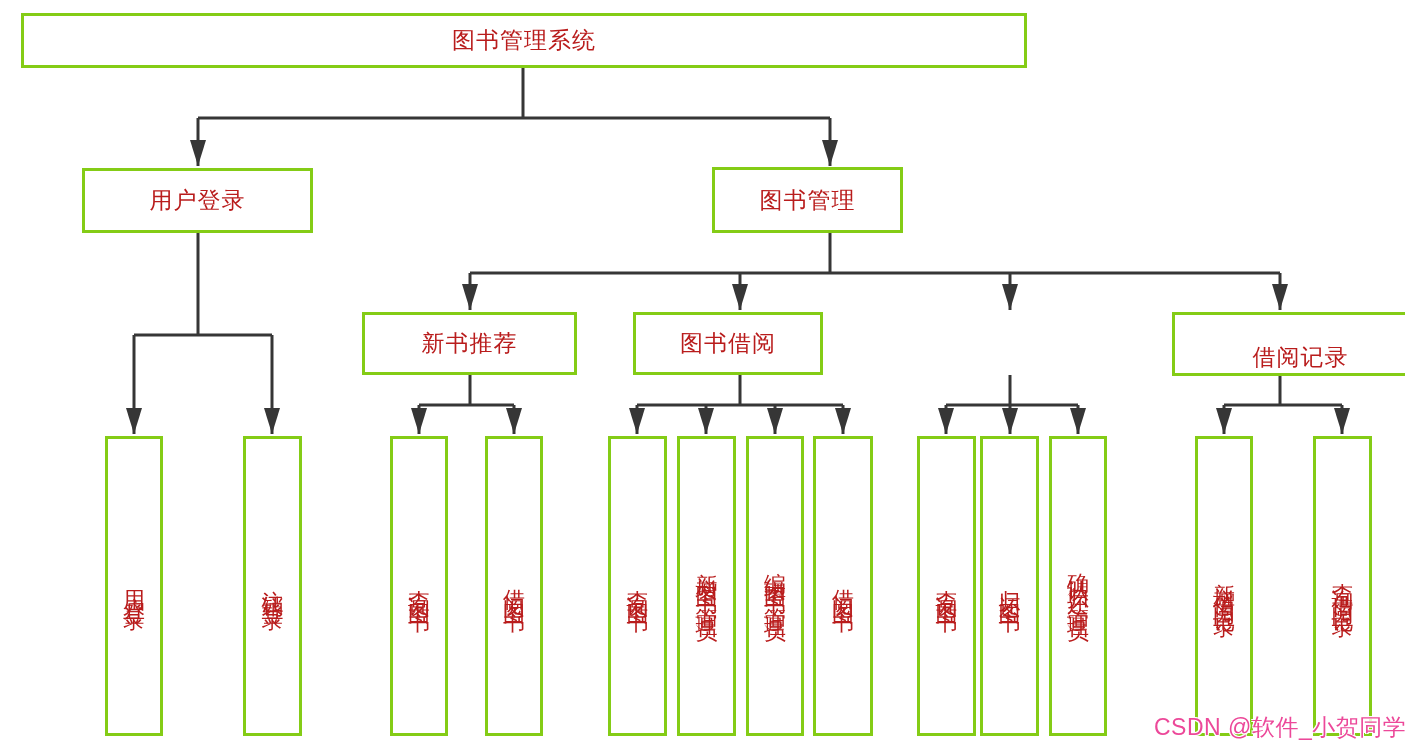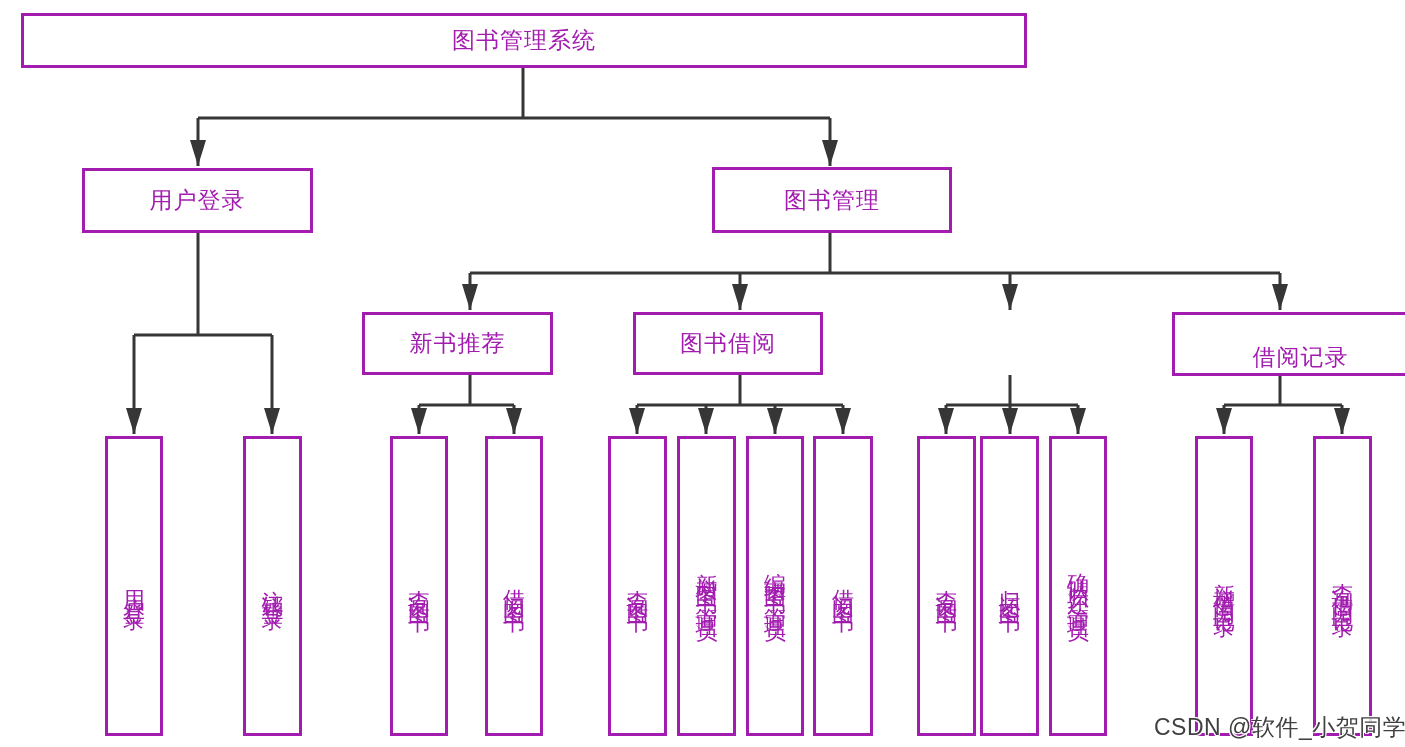--- a/index.html
+++ b/index.html
@@ -17,48 +17,48 @@
   }
   .connectors {
     position: absolute;
     left: 0;
     top: 0;
     z-index: 0;
   }
   .node {
     position: absolute;
     box-sizing: border-box;
-    border: 3px solid #a21caf;
+    border: 3px solid #84cc16;
     background: #ffffff;
     display: flex;
     align-items: center;
     justify-content: center;
     z-index: 1;
-    color: #a21caf;
+    color: #b91c1c;
   }
   .node .lbl {
     font-size: 23px;
     letter-spacing: 1px;
     white-space: nowrap;
   }
   .node .vlbl {
     writing-mode: vertical-lr;
     text-orientation: mixed;
     font-size: 22px;
     line-height: 1;
     letter-spacing: 7px;
     white-space: nowrap;
   }
   
   #root  { left: 21px;   top: 13px;  width: 1006px; height: 55px; }
   
   #l2-0  { left: 82px;   top: 168px; width: 231px;  height: 65px; }
-  #l2-1  { left: 712px;  top: 167px; width: 240px;  height: 66px; }
+  #l2-1  { left: 712px;  top: 167px; width: 191px;  height: 66px; }
   
-  #l3-0  { left: 362px;  top: 312px; width: 191px;  height: 63px; }
+  #l3-0  { left: 362px;  top: 312px; width: 215px;  height: 63px; }
   #l3-1  { left: 633px;  top: 312px; width: 190px;  height: 63px; }
   #l3-2  { left: 902px;  top: 312px; width: 215px;  height: 63px; }
   #l3-3  { left: 1172px; top: 312px; width: 257px;  height: 64px; align-items: flex-end; }
   
   .leaf  { top: 436px; height: 300px; }
   #lf-0  { left: 105px;  width: 58px; }
   #lf-1  { left: 243px;  width: 59px; }
   #lf-2  { left: 390px;  width: 58px; }
   #lf-3  { left: 485px;  width: 58px; }
   #lf-4  { left: 608px;  width: 59px; }
@@ -69,21 +69,21 @@
   #lf-9  { left: 980px;  width: 59px; }
   #lf-10 { left: 1049px; width: 58px; }
   #lf-11 { left: 1195px; width: 58px; }
   #lf-12 { left: 1313px; width: 59px; }
   .watermark {
     position: absolute;
     left: 1154px;
     top: 712px;
     z-index: 3;
     font-size: 23px;
-    color: #404040;
+    color: #ec4899;
     white-space: nowrap;
     letter-spacing: 0.5px;
     text-shadow: 1px 1px 0 #ffffff, -1px -1px 0 #ffffff, 1px -1px 0 #ffffff, -1px 1px 0 #ffffff;
   }
 </style>
 </head>
 <body>
 
 <div class="canvas">
 

